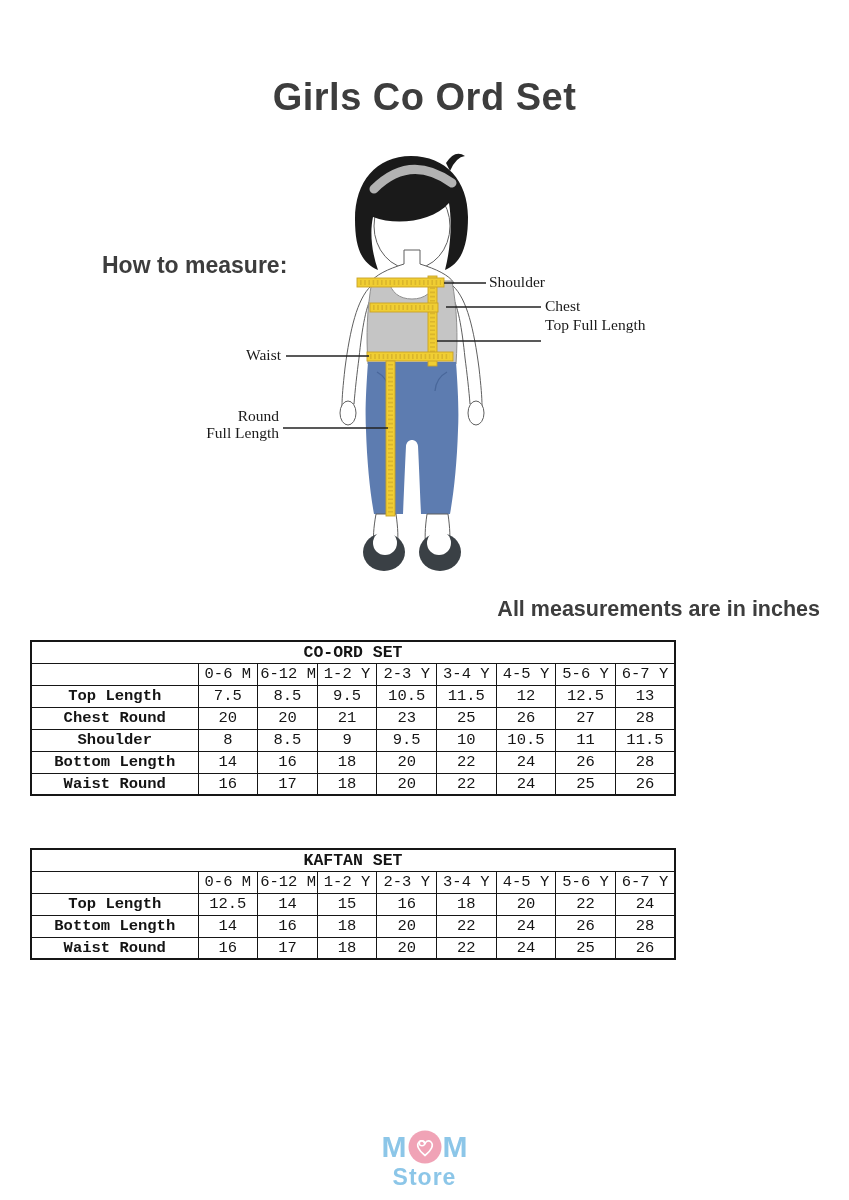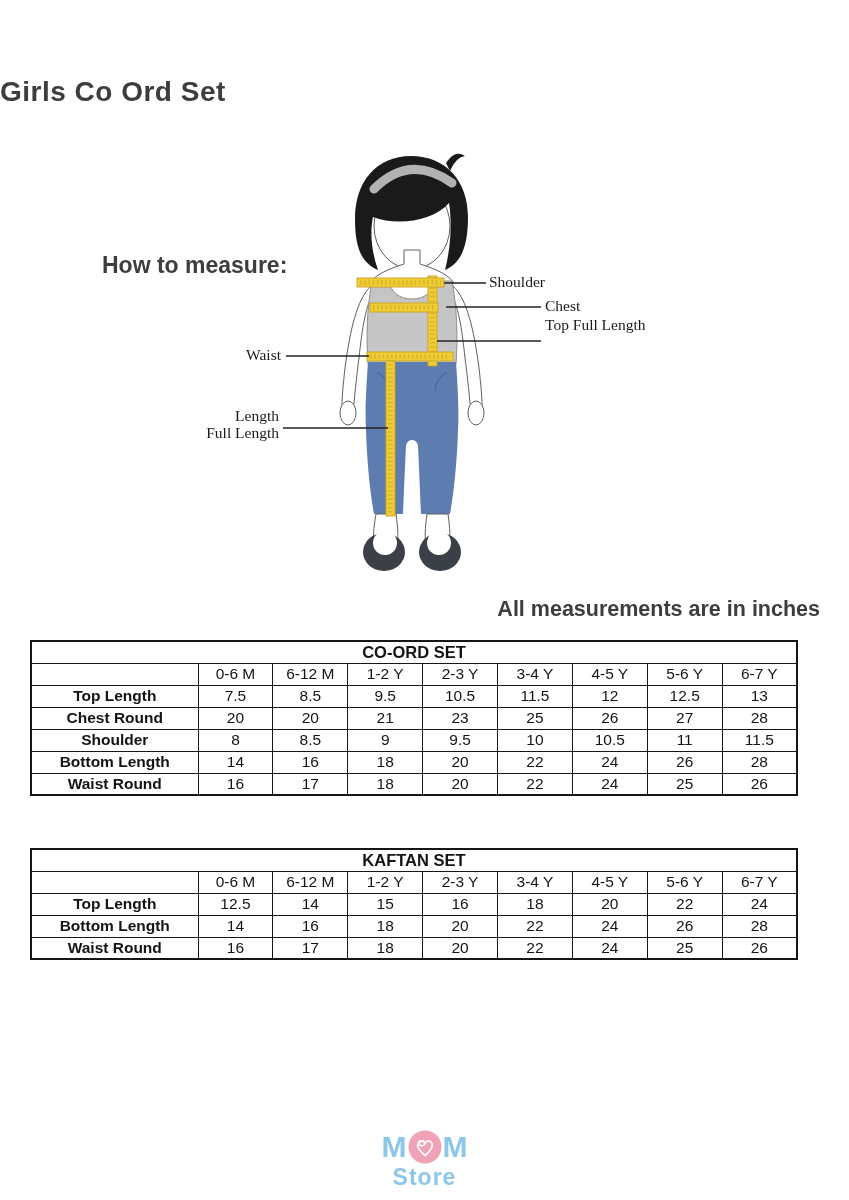--- a/index.html
+++ b/index.html
@@ -15,45 +15,45 @@
     --logo-pink:#f0a3b6;
   }
   *{box-sizing:border-box;margin:0;padding:0;}
   html,body{background:#e8e8e8;}
   .page{
     position:relative;width:849px;height:1200px;margin:0 auto;
     background:#ffffff;overflow:hidden;
     font-family:"Liberation Sans", sans-serif;color:var(--title-text);
   }
   .page-title{
-    position:absolute;top:76px;left:0;right:0;text-align:left;
-    font-size:28px;font-weight:700;letter-spacing:0.5px;color:var(--title-text);
+    position:absolute;top:76px;left:0;right:0;text-align:center;
+    font-size:38px;font-weight:700;letter-spacing:0.5px;color:var(--title-text);
   }
   .how-to{
     position:absolute;left:102px;top:252px;
     font-size:23px;font-weight:700;color:var(--title-text);
   }
   .figure-svg{position:absolute;left:0;top:0;}
   .measure-label{
     position:absolute;font-family:"Liberation Serif", serif;
     font-size:15.5px;color:#1a1a1a;white-space:nowrap;
   }
   .lbl-shoulder{left:489px;top:273px;}
   .lbl-chest{left:545px;top:297px;text-align:right;}
   .lbl-topfull{left:545px;top:316px;}
   .lbl-waist{right:568px;top:346px;}
   .lbl-bottom{right:570px;top:407px;text-align:right;line-height:17px;}
   .units-note{
     position:absolute;right:29px;top:597px;
     font-size:21.5px;font-weight:700;color:var(--title-text);
   }
   table.size-table{
-    position:absolute;left:30px;width:768px;
+    position:absolute;left:30px;width:646px;
     border-collapse:collapse;table-layout:fixed;
-    font-family:Liberation Sans, sans-serif;color:var(--table-text);
+    font-family:Liberation Mono, monospace;color:var(--table-text);
     border:2px solid #161616;
   }
   #coord-table{top:640px;}
   #kaftan-table{top:848px;}
   table.size-table th,table.size-table td{
     border:1.5px solid #161616;text-align:center;vertical-align:middle;
     height:22px;padding:0 2px;font-size:15.5px;line-height:1.05;
     overflow:hidden;white-space:nowrap;
   }
   table.size-table th.t-title{font-size:16.5px;font-weight:700;}
@@ -142,21 +142,21 @@
     <path class="leader" d="M437 341 H541"></path>
     <path class="leader" d="M286 356 H369"></path>
     <path class="leader" d="M283 428 H388"></path>
   </svg>
 
   <div class="measure-label lbl-shoulder">Shoulder</div>
   <div class="measure-label lbl-chest">Chest</div>
   <div class="measure-label lbl-topfull">Top Full Length</div>
   <div class="measure-label lbl-waist">Waist</div>
   <div class="measure-label lbl-bottom">
-    <div>Length</div>
+    <div>Round</div>
     <div>Full Length</div>
   </div>
 
   <div class="units-note">All measurements are in inches</div>
 
   <table class="size-table" id="coord-table">
       <colgroup>
         <col style="width: 167px;">
         <col>
         <col>

